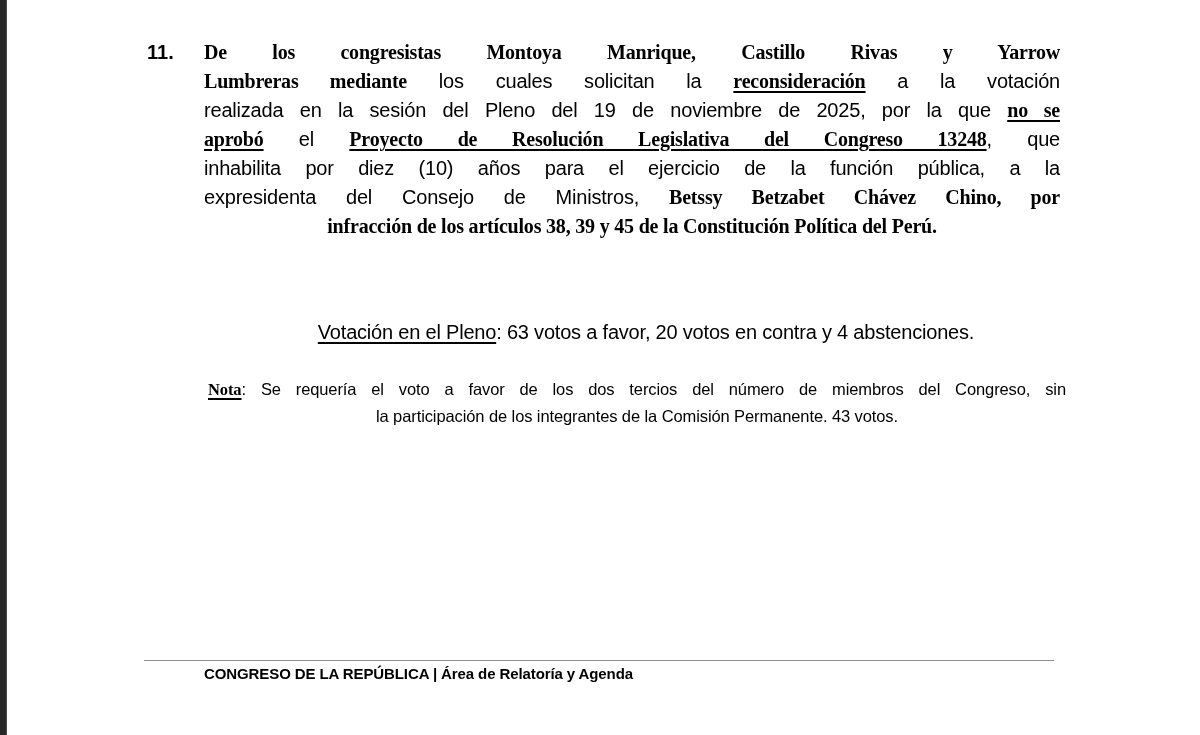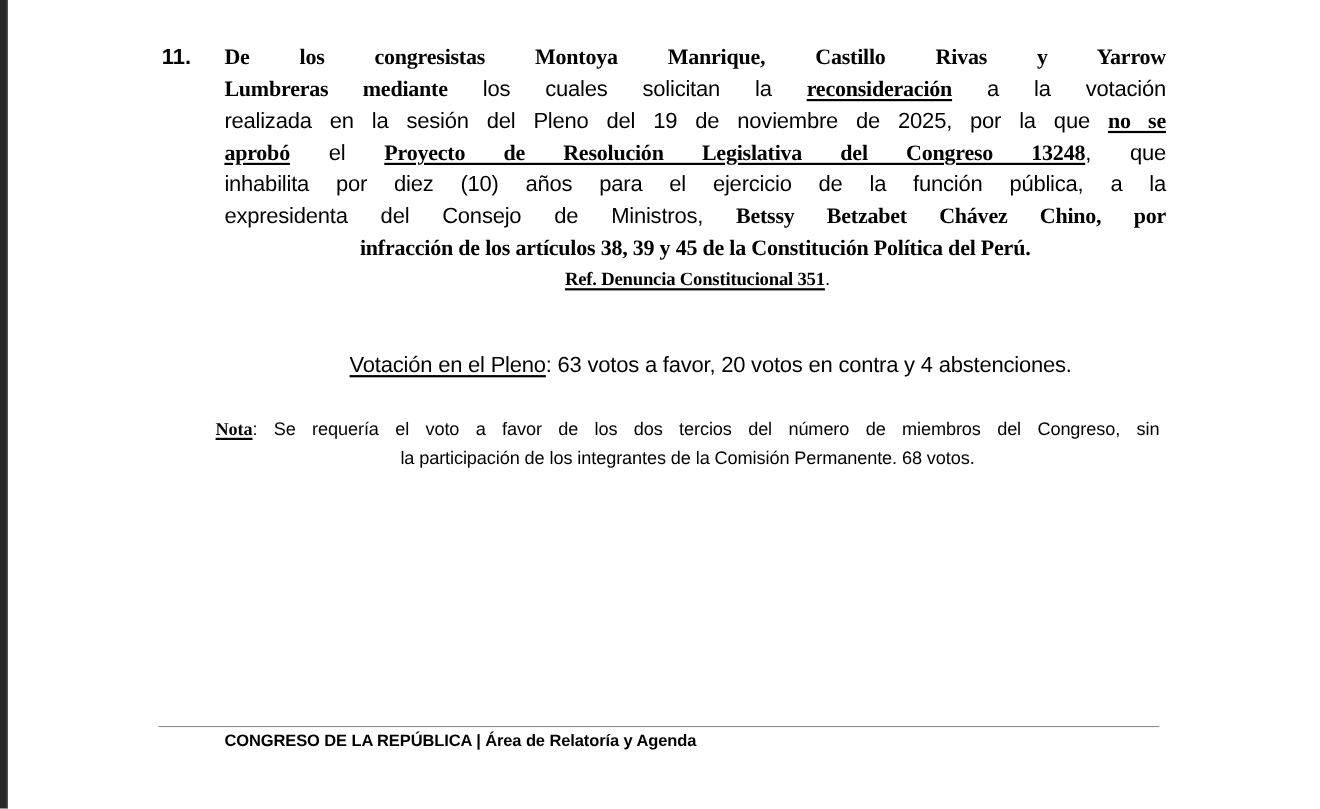--- a/index.html
+++ b/index.html
@@ -51,21 +51,21 @@
     letter-spacing: -0.2px;
   }
   .votacion-block {
     left: 216px; top: 318px;
     width: 860px;
     font-size: 20px;
     line-height: 29px;
     letter-spacing: -0.2px;
   }
   .nota-block {
-    left: 196px; top: 376px;
+    left: 208px; top: 376px;
     width: 858px;
     font-size: 16.5px;
     line-height: 27px;
     letter-spacing: -0.1px;
   }
   .footer-rule {
     left: 144px; top: 660px;
     width: 910px; height: 0;
     border-top: 1px solid #909090;
   }
@@ -104,29 +104,28 @@
       <div class="tline just"><span class="b">De los congresistas Montoya Manrique, Castillo Rivas y Yarrow</span></div>
       <div class="tline just"><span class="b">Lumbreras mediante</span><span> los cuales solicitan la </span><span class="b u">reconsideración</span><span> a la votación</span></div>
       <div class="tline just"><span>realizada en la sesión del Pleno del 19 de noviembre de 2025, por la que </span><span class="b u">no se</span></div>
       <div class="tline just"><span class="b u">aprobó</span><span> el </span><span class="b u">Proyecto de Resolución Legislativa del Congreso 13248</span><span>, que</span></div>
       <div class="tline just"><span>inhabilita por diez (10) años para el ejercicio de la función pública, a la</span></div>
       <div class="tline just"><span>expresidenta del Consejo de Ministros, </span><span class="b">Betssy Betzabet Chávez Chino, por</span></div>
       <div class="tline"><span class="b">infracción de los artículos 38, 39 y 45 de la Constitución Política del Perú.</span></div>
     </div>
 
   <div class="abs ref-block">
-      <div class="tline"><span class="b u">Ref. Denuncia Constitucional 351</span><span>.</span></div>
     </div>
 
   <div class="abs votacion-block">
       <div class="tline"><span class="u">Votación en el Pleno</span><span>: 63 votos a favor, 20 votos en contra y 4 abstenciones.</span></div>
     </div>
 
   <div class="abs nota-block">
       <div class="tline just"><span class="b u">Nota</span><span>: Se requería el voto a favor de los dos tercios del número de miembros del Congreso, sin</span></div>
-      <div class="tline"><span>la participación de los integrantes de la Comisión Permanente. 68 votos.</span></div>
+      <div class="tline"><span>la participación de los integrantes de la Comisión Permanente. 43 votos.</span></div>
     </div>
 
   <div class="abs footer-rule"></div>
 
   <div class="abs footer-caption">CONGRESO DE LA REPÚBLICA | Área de Relatoría y Agenda</div>
 
 </div>
 
 </body></html>

